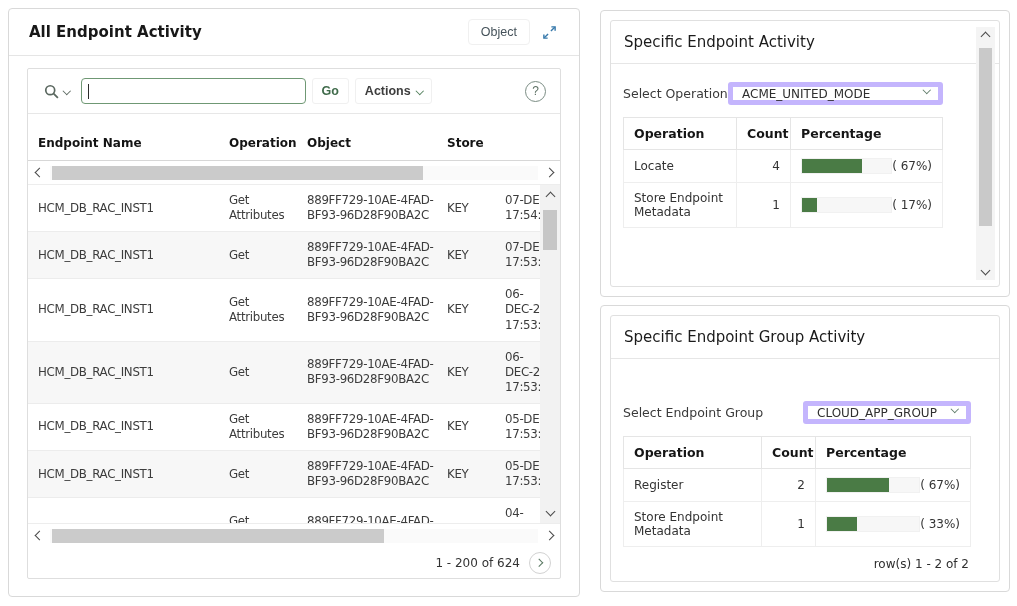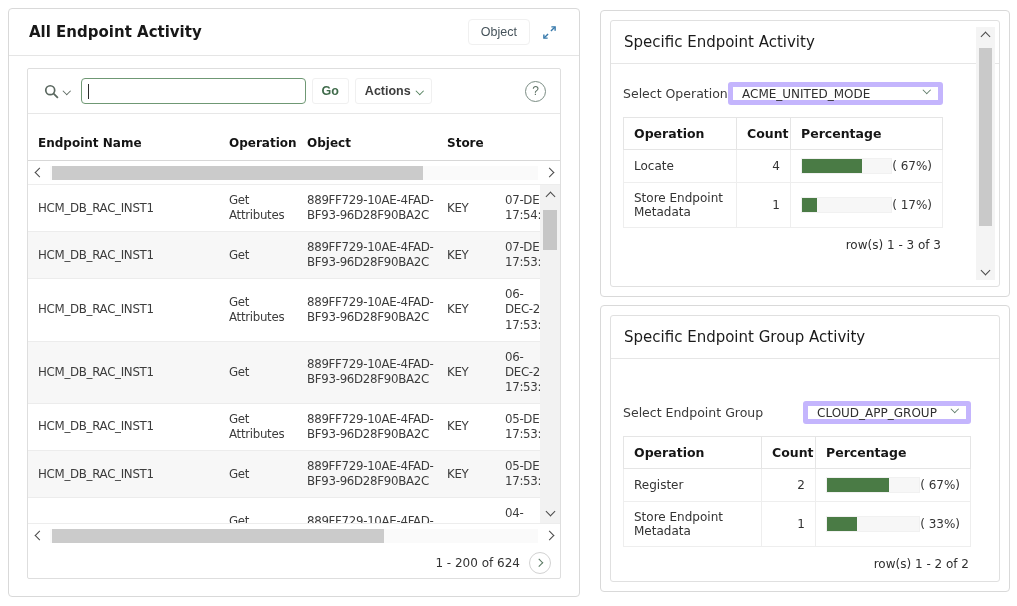--- a/index.html
+++ b/index.html
@@ -297,21 +297,20 @@
                   <div class="pctwrap">
               <div class="bar-track">
                       <div class="bar-fill" style="width: 17%;"></div>
                     </div>
               <span class="pct-label">( 17%)</span>
             </div>
                 </td>
           </tr>
         </tbody>
           </table>
-        <div class="rpt-footer">row(s) 1 - 3 of 3</div>
       </div>
     </div>
     <div class="vscroll2">
       <span class="chev up"></span>
       <span class="vthumb2"></span>
       <span class="vspacer"></span>
       <span class="chev down"></span>
     </div>
   </div>
 </div>

